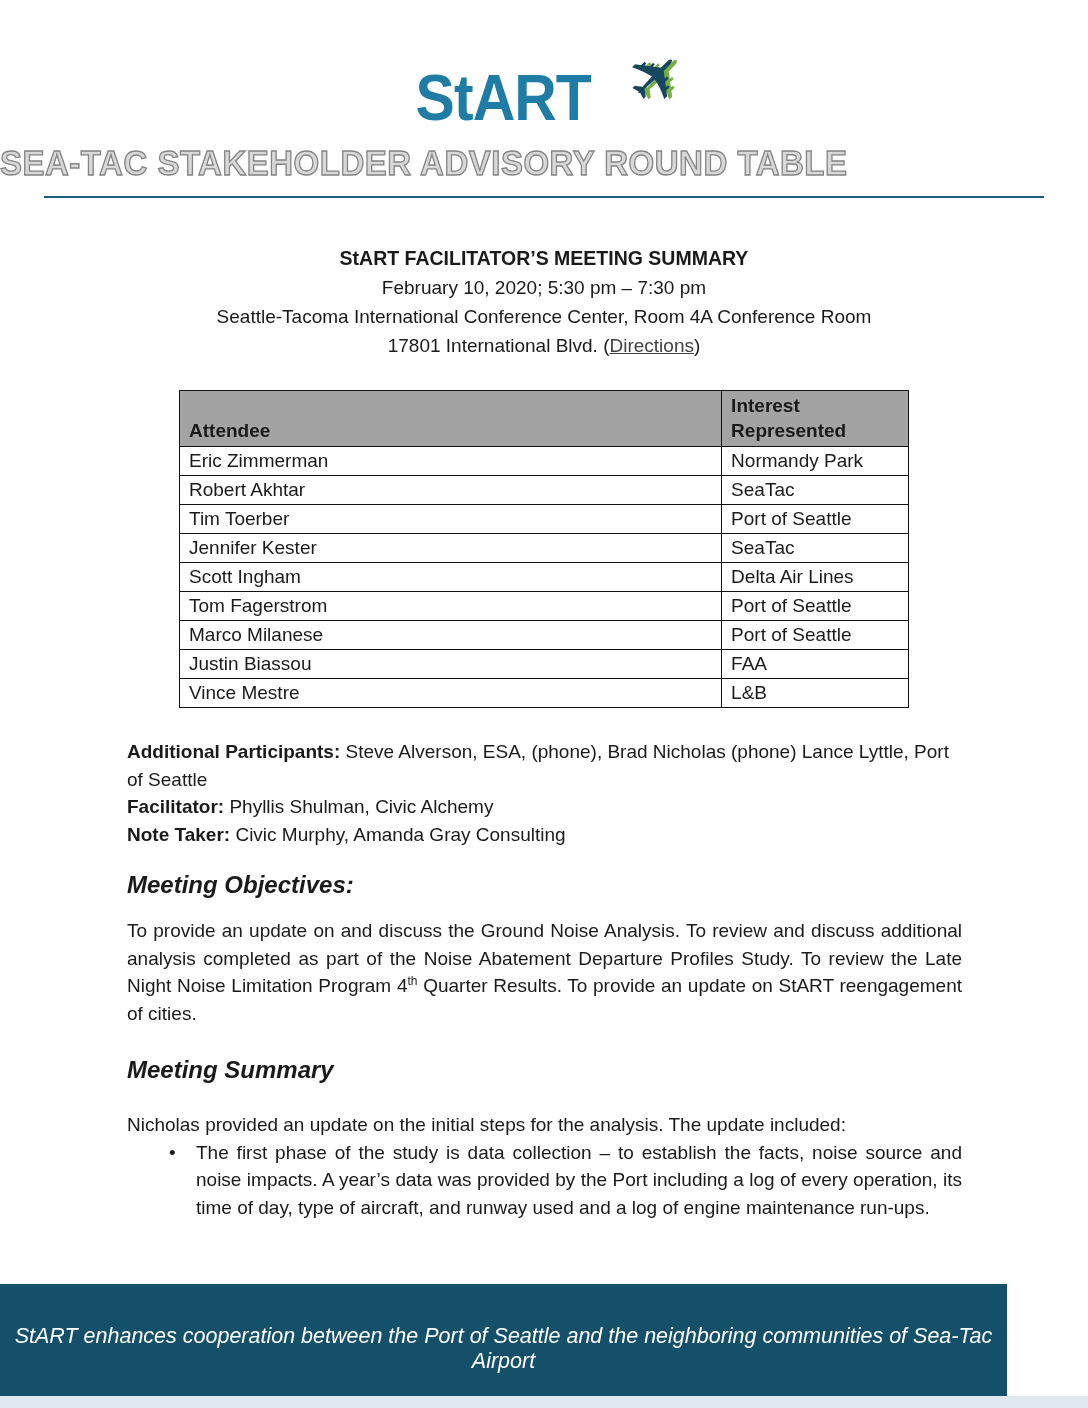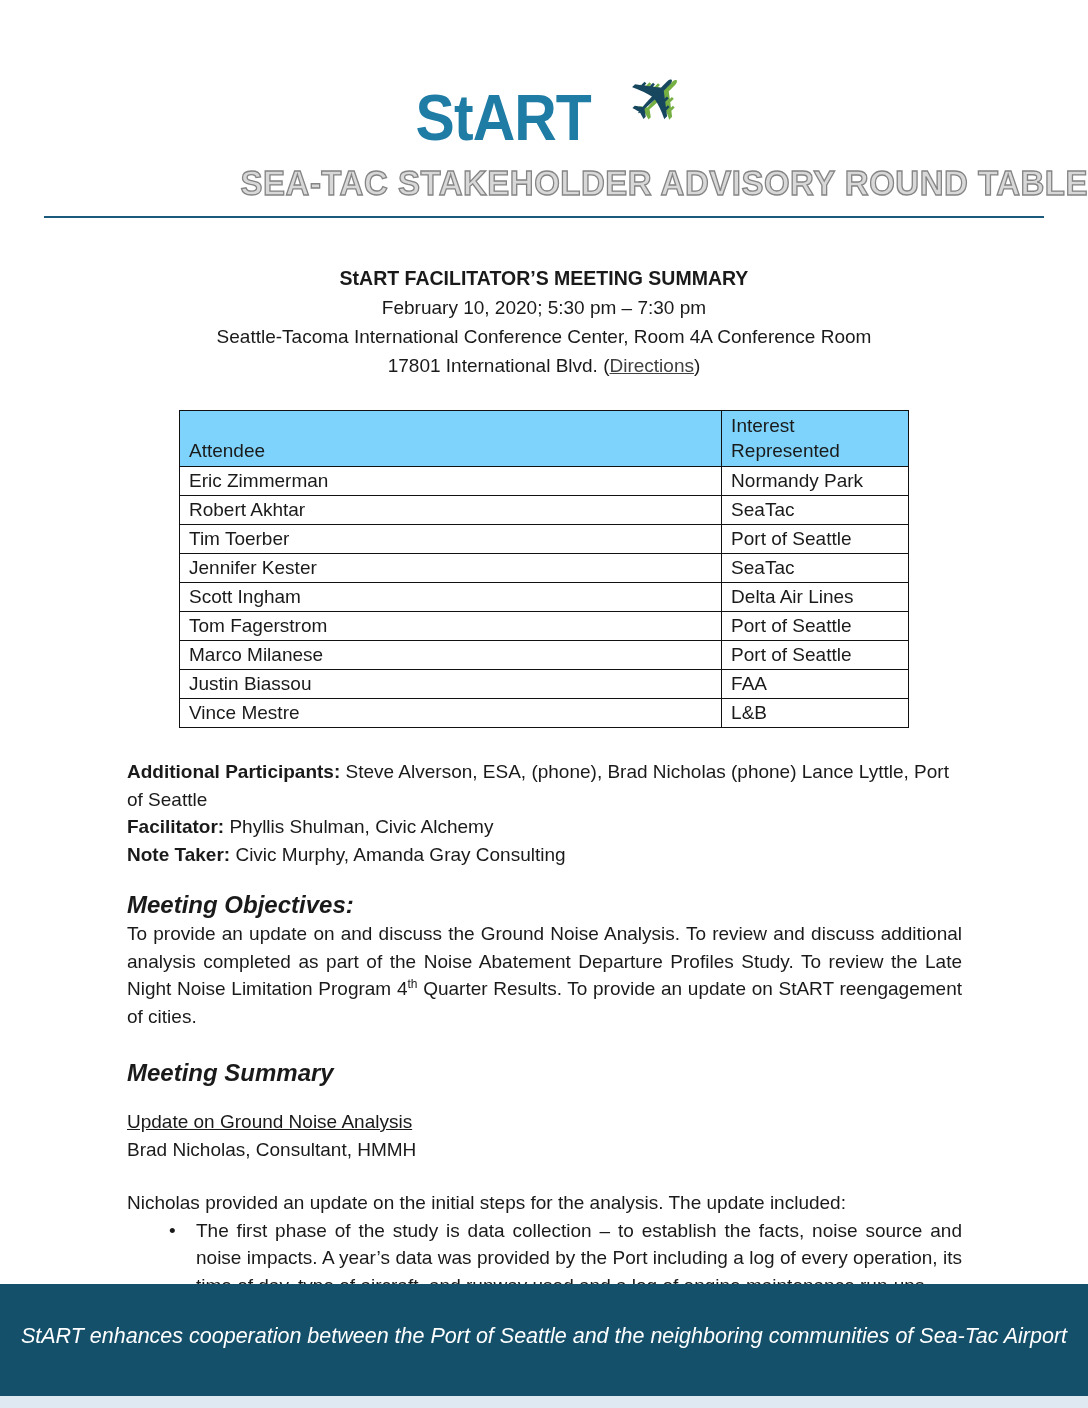--- a/index.html
+++ b/index.html
@@ -8,21 +8,21 @@
     position: relative;
     width: 1088px;
     height: 1408px;
     background: #ffffff;
     font-family: "Liberation Sans", "DejaVu Sans", sans-serif;
     color: #1a1a1a;
     overflow: hidden;
   }
 
   
-  .doc-header { padding-top: 50px; text-align: right; }
+  .doc-header { padding-top: 30px; text-align: left; }
   .logo-row {
     display: flex;
     align-items: flex-end;
     justify-content: center;
     height: 100px;
   }
   .logo-text {
     font-size: 64px;
     font-weight: 700;
     letter-spacing: -1px;
@@ -71,43 +71,43 @@
     width: 730px;
     border-collapse: collapse;
     font-size: 19px;
   }
   .attendee-table th, .attendee-table td {
     border: 1.6px solid #111111;
     padding: 2px 9px 3px 9px;
     text-align: left;
   }
   .attendee-table th {
-    background: #7dd3fc;
-    font-weight: 400;
+    background: #a3a3a3;
+    font-weight: 700;
     vertical-align: bottom;
     height: 52px;
     line-height: 25px;
   }
   .attendee-table td { height: 28px; line-height: 23px; }
   .col-attendee { width: 543px; }
   .col-interest { width: 187px; }
 
   
   .content { margin: 0 126px 0 127px; font-size: 19px; line-height: 27.5px; }
   .participants { margin-top: 30px; }
   .b { font-weight: 700; }
 
   .section-heading {
     font-size: 24px;
     font-weight: 700;
     line-height: 30px;
     font-style: italic;
   }
   .objectives-heading { margin-top: 22px; }
-  .objectives-body { margin-top: 0; text-align: justify; }
+  .objectives-body { margin-top: 17px; text-align: justify; }
   sup { font-size: 12px; vertical-align: super; line-height: 0; }
 
   .summary-heading { margin-top: 28px; }
   .sub-block { margin-top: 20px; }
   .underlined { text-decoration: underline; }
   .intro-line { margin-top: 26px; }
 
   .bullet-list { list-style: none; margin-top: 0; }
   .bullet-list li {
     position: relative;
@@ -121,21 +121,21 @@
     left: 0;
     top: 0;
     font-size: 19px;
   }
 
   
   .footer-band {
     position: absolute;
     left: 0;
     top: 1284px;
-    width: 1088px;
+    width: 1007px;
     height: 112px;
     background: #15506B;
     color: #ffffff;
     font-style: italic;
     font-size: 21.5px;
     text-align: center;
     padding-top: 40px;
   }
   .footer-strip {
     position: absolute;
@@ -220,24 +220,20 @@
       <p><span class="b">Additional Participants:</span><span> Steve Alverson, ESA, (phone), Brad Nicholas (phone) Lance Lyttle, Port of Seattle</span></p>
       <p><span class="b">Facilitator:</span><span> Phyllis Shulman, Civic Alchemy</span></p>
       <p><span class="b">Note Taker:</span><span> Civic Murphy, Amanda Gray Consulting</span></p>
     </div>
 
     <h2 class="section-heading objectives-heading">Meeting Objectives:</h2>
     <p class="objectives-body"><span>To provide an update on and discuss the Ground Noise Analysis. To review and discuss additional analysis completed as part of the Noise Abatement Departure Profiles Study. To review the Late Night Noise Limitation Program 4</span><sup>th</sup><span> Quarter Results. To provide an update on StART reengagement of cities.</span></p>
 
     <h2 class="section-heading summary-heading">Meeting Summary</h2>
 
-    <div class="sub-block">
-      <div class="underlined">Update on Ground Noise Analysis</div>
-      <div>Brad Nicholas, Consultant, HMMH</div>
-    </div>
 
     <p class="intro-line">Nicholas provided an update on the initial steps for the analysis. The update included:</p>
     <ul class="bullet-list">
       <li>The first phase of the study is data collection – to establish the facts, noise source and noise impacts. A year’s data was provided by the Port including a log of every operation, its time of day, type of aircraft, and runway used and a log of engine maintenance run-ups.</li>
     </ul>
 
   </div>
 
   <div class="footer-band">
     <span>StART enhances cooperation between the Port of Seattle and the neighboring communities of Sea-Tac Airport</span>

